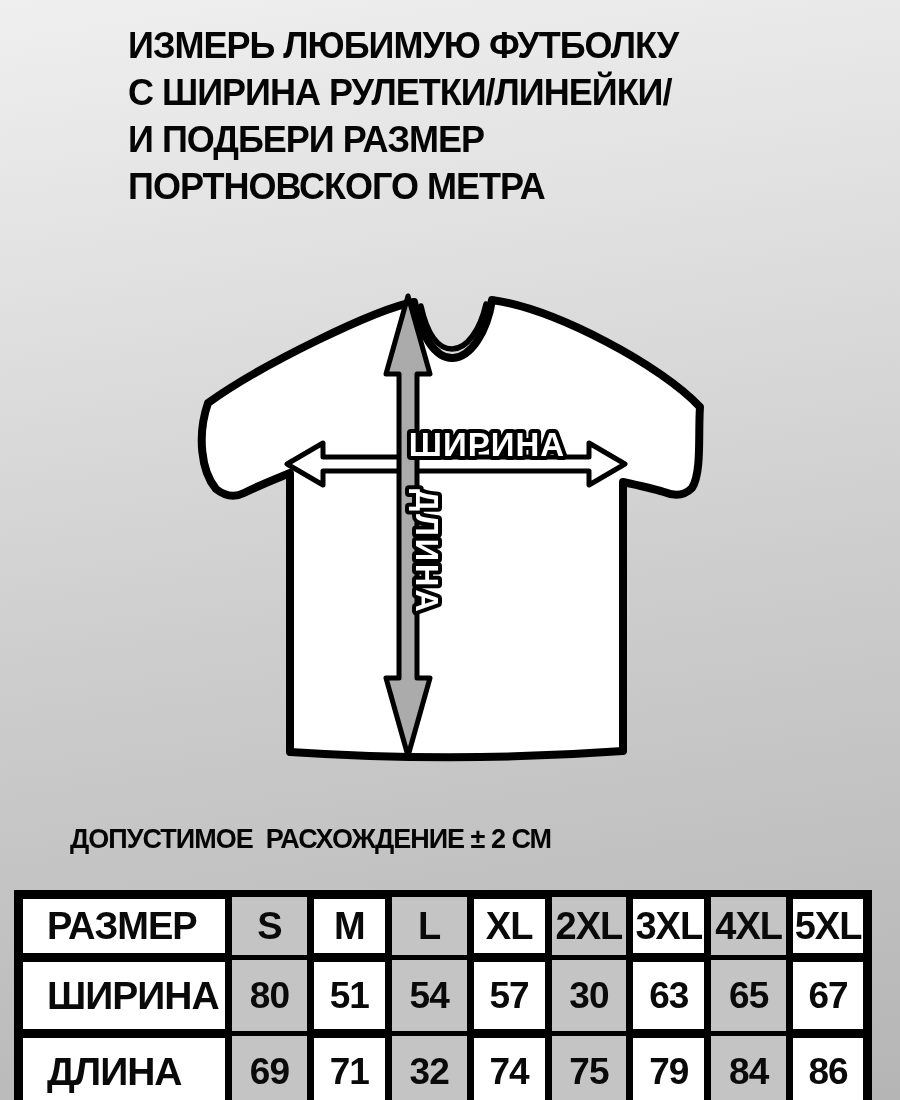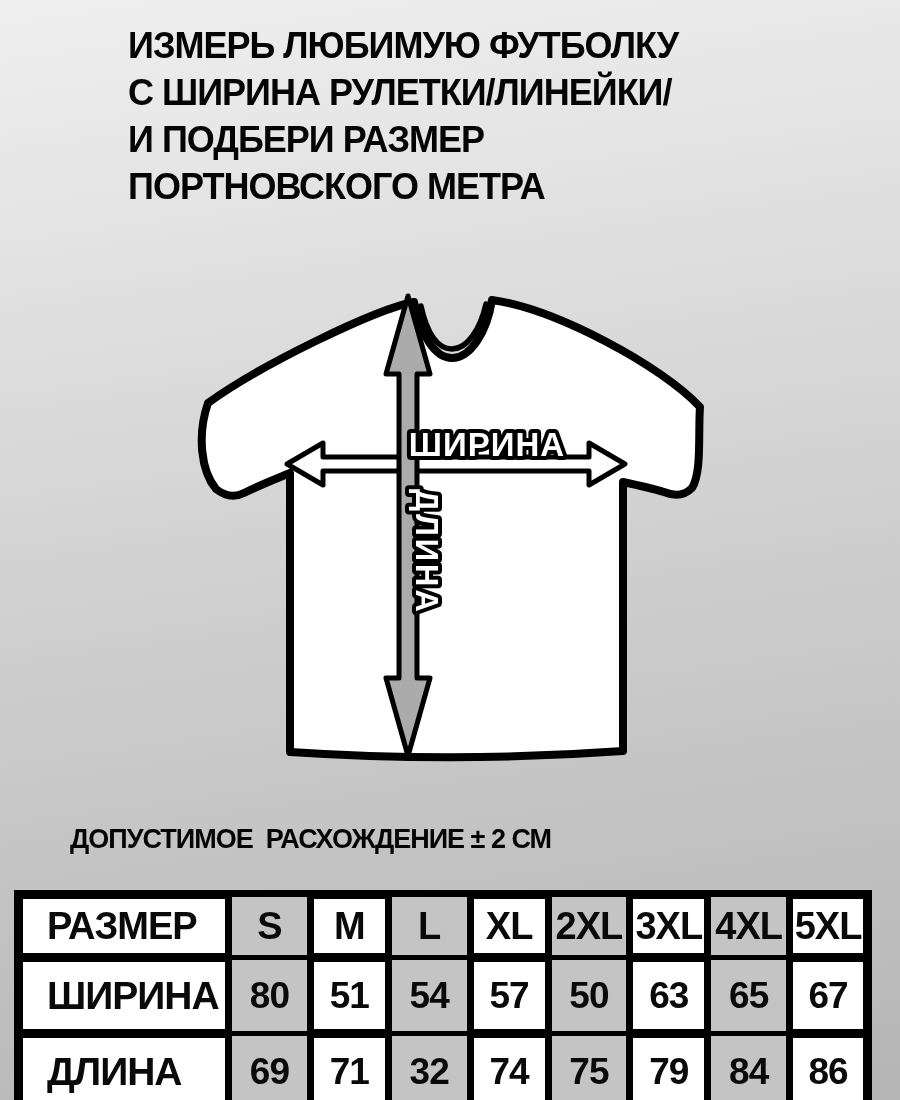--- a/index.html
+++ b/index.html
@@ -138,21 +138,21 @@
         <td class="cell-white">3XL</td>
         <td class="cell-gray">4XL</td>
         <td class="cell-white">5XL</td>
       </tr>
       <tr class="data-row">
         <td class="cell-white row-label">ШИРИНА</td>
         <td class="cell-gray">80</td>
         <td class="cell-white">51</td>
         <td class="cell-gray">54</td>
         <td class="cell-white">57</td>
-        <td class="cell-gray">50</td>
+        <td class="cell-gray">30</td>
         <td class="cell-white">63</td>
         <td class="cell-gray">65</td>
         <td class="cell-white">67</td>
       </tr>
       <tr class="data-row">
         <td class="cell-white row-label">ДЛИНА</td>
         <td class="cell-gray">69</td>
         <td class="cell-white">71</td>
         <td class="cell-gray">32</td>
         <td class="cell-white">74</td>

